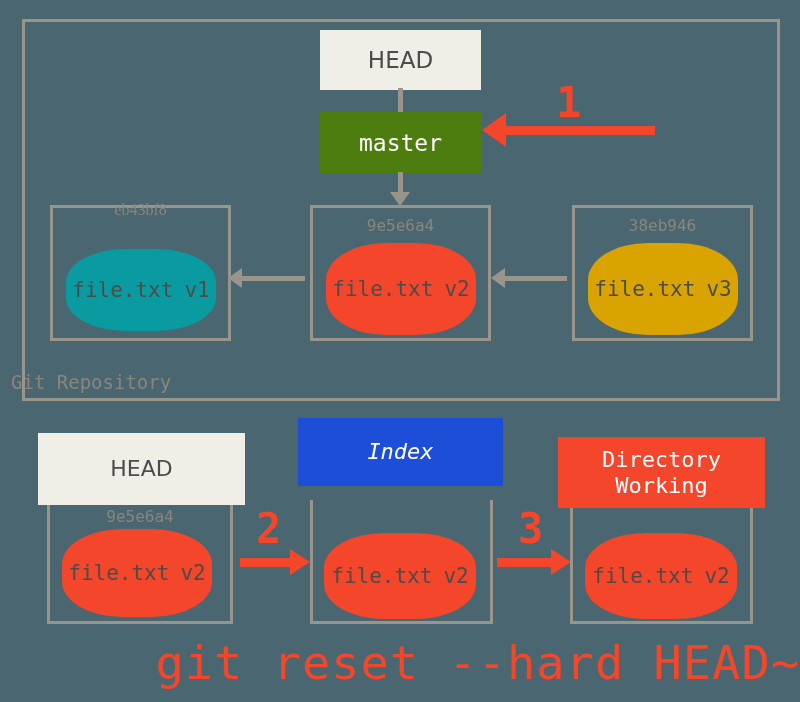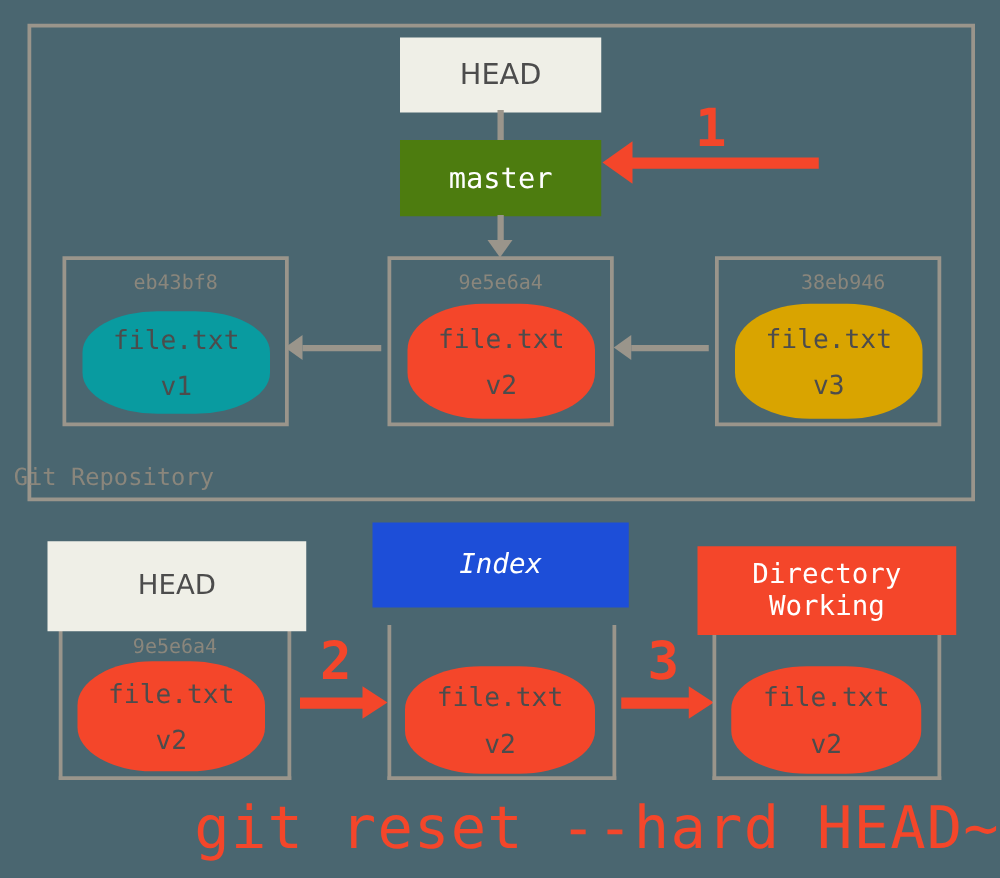--- a/index.html
+++ b/index.html
@@ -87,27 +87,27 @@
   .commit-3 { left: 572px; top: 205px; }
 
   .sha {
     width: 181px;
     text-align: center;
     color: #8a867c;
     font-size: 16px;
     line-height: 20px;
     white-space: nowrap;
   }
-  .sha-1 { left: 50px; top: 216px; }
+  .sha-1 { left: 50px; top: 200px; font-family: Liberation Serif, serif; }
   .sha-2 { left: 310px; top: 216px; }
-  .sha-3 { left: 584px; top: 216px; }
+  .sha-3 { left: 572px; top: 216px; }
 
   .blob {
     border-radius: 40%;
-    display: flex; flex-direction: column;
+    display: flex; flex-direction: row;
     align-items: center; justify-content: center;
     color: #4c4c4c;
     font-size: 21px;
     line-height: 26px;
     gap: 11px;
   }
   .blob-teal   { background: #099ba0; }
   .blob-orange { background: #f4462a; }
   .blob-gold   { background: #d9a400; }
 

